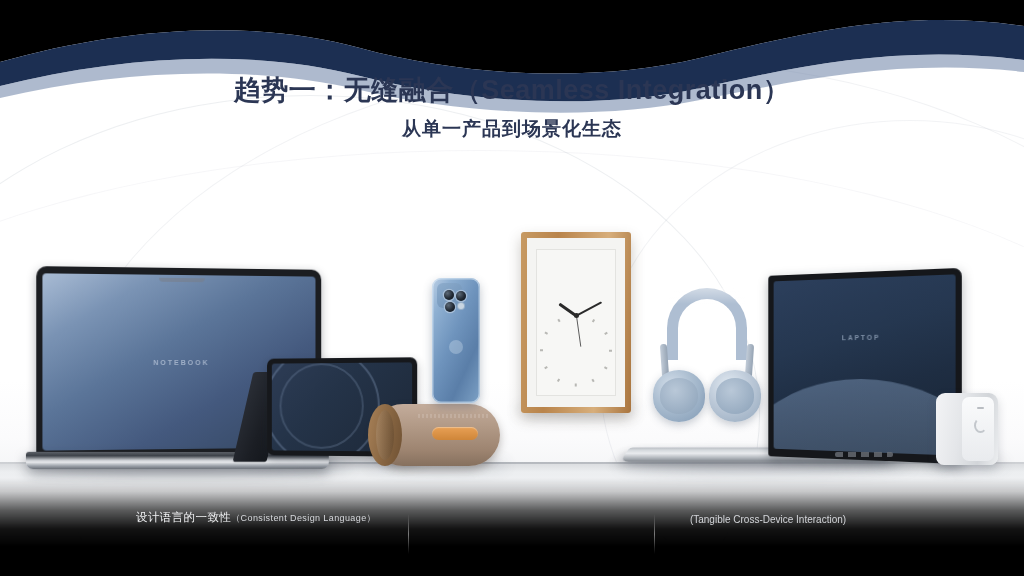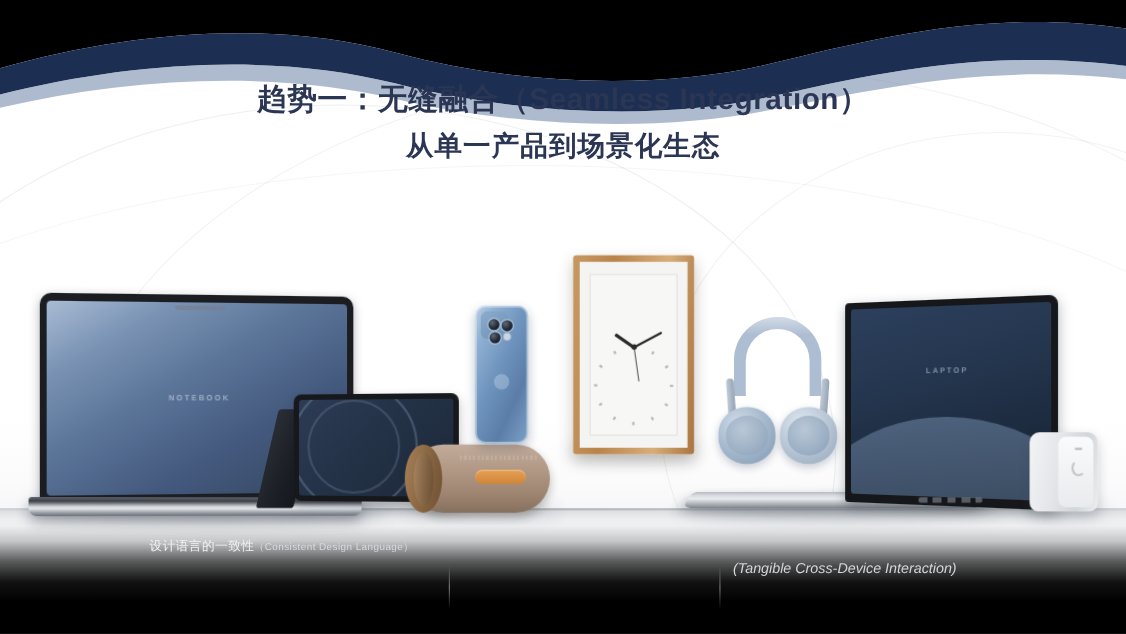--- a/index.html
+++ b/index.html
@@ -21,21 +21,21 @@
   .a2 { width:1180px; height:760px; left:60px; top:60px; border-color:rgba(150,158,172,0.13); }
   .a3 { width:620px; height:520px; left:600px; top:120px; border-color:rgba(150,158,172,0.12); }
   .a4 { width:1400px; height:520px; left:-220px; top:150px; border-color:rgba(150,158,172,0.09); }
 
   
   .topwave { position:absolute; left:0; top:0; width:1024px; height:120px; }
 
   
   .title-wrap { position:absolute; left:0; top:74px; width:1024px; text-align:center; }
   .title-l1 { font-size:27px; font-weight:bold; color:#2b3654; letter-spacing:.5px; line-height:1.25; }
-  .title-l2 { font-size:25px; font-weight:bold; color:#2b3654; letter-spacing:1px; margin-top:8px; }
+  .title-l2 { font-size:19px; font-weight:bold; color:#2b3654; letter-spacing:1px; margin-top:8px; }
 
   
   .desk {
     position:absolute; left:0; top:462px; width:1024px; height:70px;
     background:linear-gradient(180deg,#d8dadd 0%,#eceef0 14%,#f3f4f6 45%,#e6e8ea 100%);
   }
   .desk-edge { position:absolute; left:0; top:462px; width:1024px; height:2px;
     background:linear-gradient(90deg,rgba(170,174,180,.25),rgba(150,155,163,.55),rgba(170,174,180,.25)); }
 
   .shadow { position:absolute; border-radius:50%; filter:blur(7px); background:rgba(70,76,88,.30); }
@@ -193,25 +193,25 @@
   }
   .ss-face { position:absolute; right:4px; top:4px; width:32px; height:64px;
     background:linear-gradient(180deg,#fafbfc,#e9ebee); border-radius:7px; }
   .ss-dot { position:absolute; right:14px; top:14px; width:7px; height:2px; background:#b9bdc2; border-radius:1px; }
   .ss-glyph { position:absolute; right:11px; top:25px; width:13px; height:15px; border-radius:50%;
     border:2px solid #c3c7cc; border-right-color:transparent; border-top-color:transparent; }
 
   
   .fadebar { position:absolute; left:0; top:478px; width:1024px; height:98px;
     background:linear-gradient(180deg,rgba(0,0,0,0) 0%,rgba(0,0,0,.18) 14%,rgba(0,0,0,.62) 33%,rgba(0,0,0,.92) 52%,#000 70%,#000 100%); }
-  .captions { position:absolute; left:0; top:489px; width:1024px; height:56px; display:flex; }
+  .captions { position:absolute; left:0; top:510px; width:1024px; height:56px; display:flex; }
   .cap { flex:1; text-align:center; color:#f0f1f3; position:relative; }
   .cap-main { font-size:11.5px; letter-spacing:.4px; white-space:nowrap; }
   .cap-en-inline { font-size:9px; color:#d6d8dc; }
-  .cap-sub { font-size:13px; color:#d3d5d9; margin-top:20px; white-space:nowrap;font-style:italic; }
+  .cap-sub { font-size:10px; color:#d3d5d9; margin-top:4px; white-space:nowrap; }
   .divider { position:absolute; top:514px; width:1px; height:40px; background:linear-gradient(180deg,rgba(255,255,255,0),rgba(255,255,255,.45),rgba(255,255,255,0)); }
   .d1 { left:408px; } .d2 { left:654px; }
 
   
   .lb-top { position:absolute; left:0; top:0; width:1024px; height:16px; background:#000; }
 </style>
 </head>
 <body>
 
 <div class="slide">

